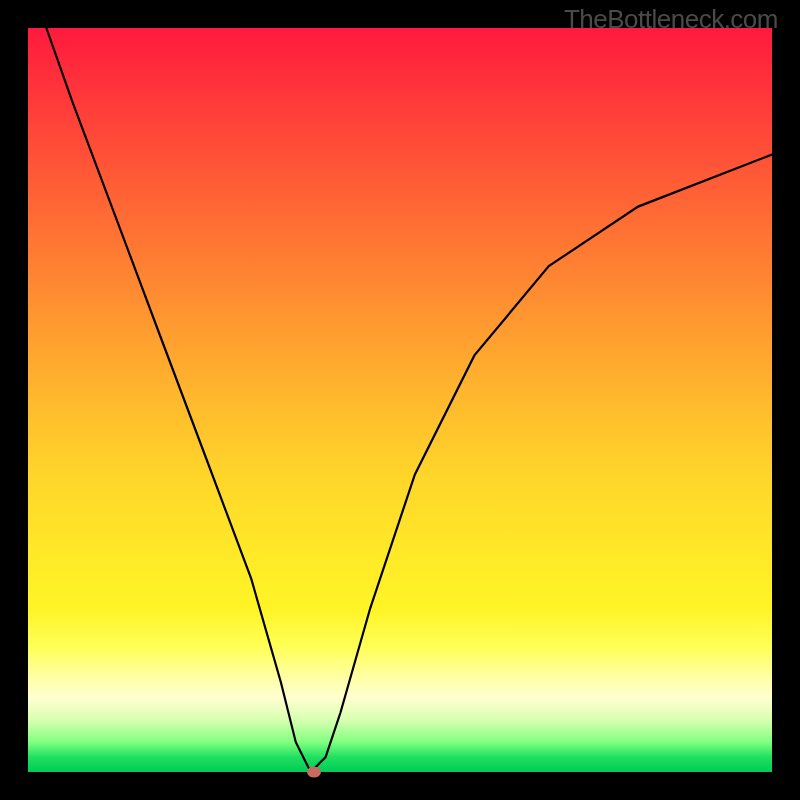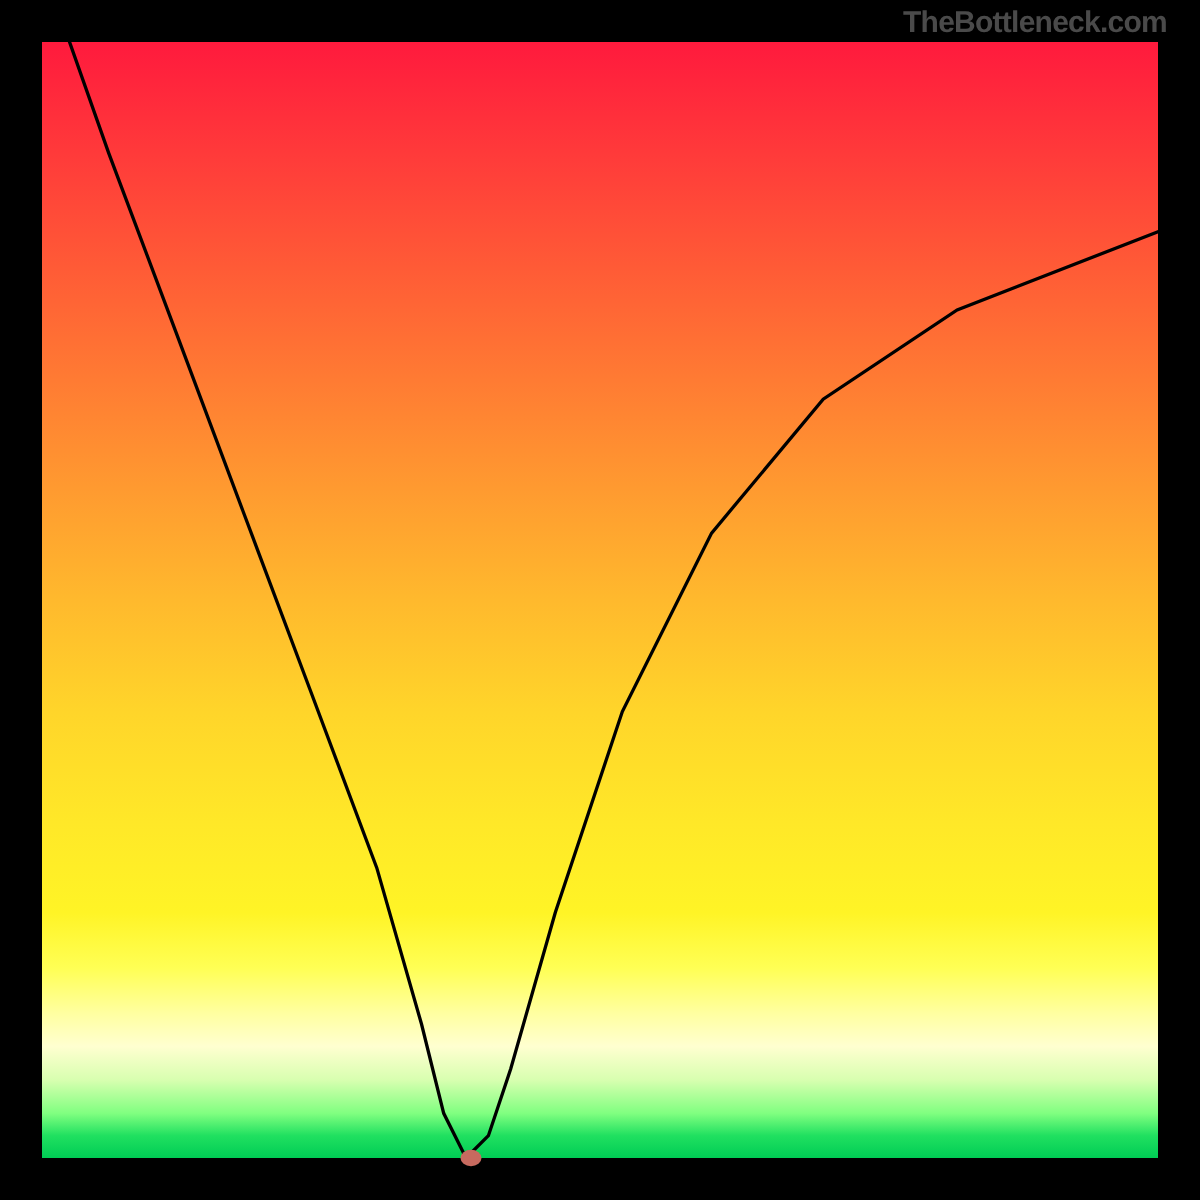--- a/index.html
+++ b/index.html
@@ -8,22 +8,22 @@
     height: 800px;
     background: #000;
     position: relative;
     font-family: Arial, sans-serif;
     overflow: hidden;
   }
   .watermark {
     position: absolute;
     top: 4px;
     right: 22px;
-    font-size: 20px;
-    font-weight: 700;
+    font-size: 26px;
+    font-weight: 400;
     color: #4a4a4a;
     z-index: 10;
     letter-spacing: -0.5px;
   }
   .plot-area {
     position: absolute;
     top: 28px;
     left: 28px;
     width: 744px;
     height: 744px;

